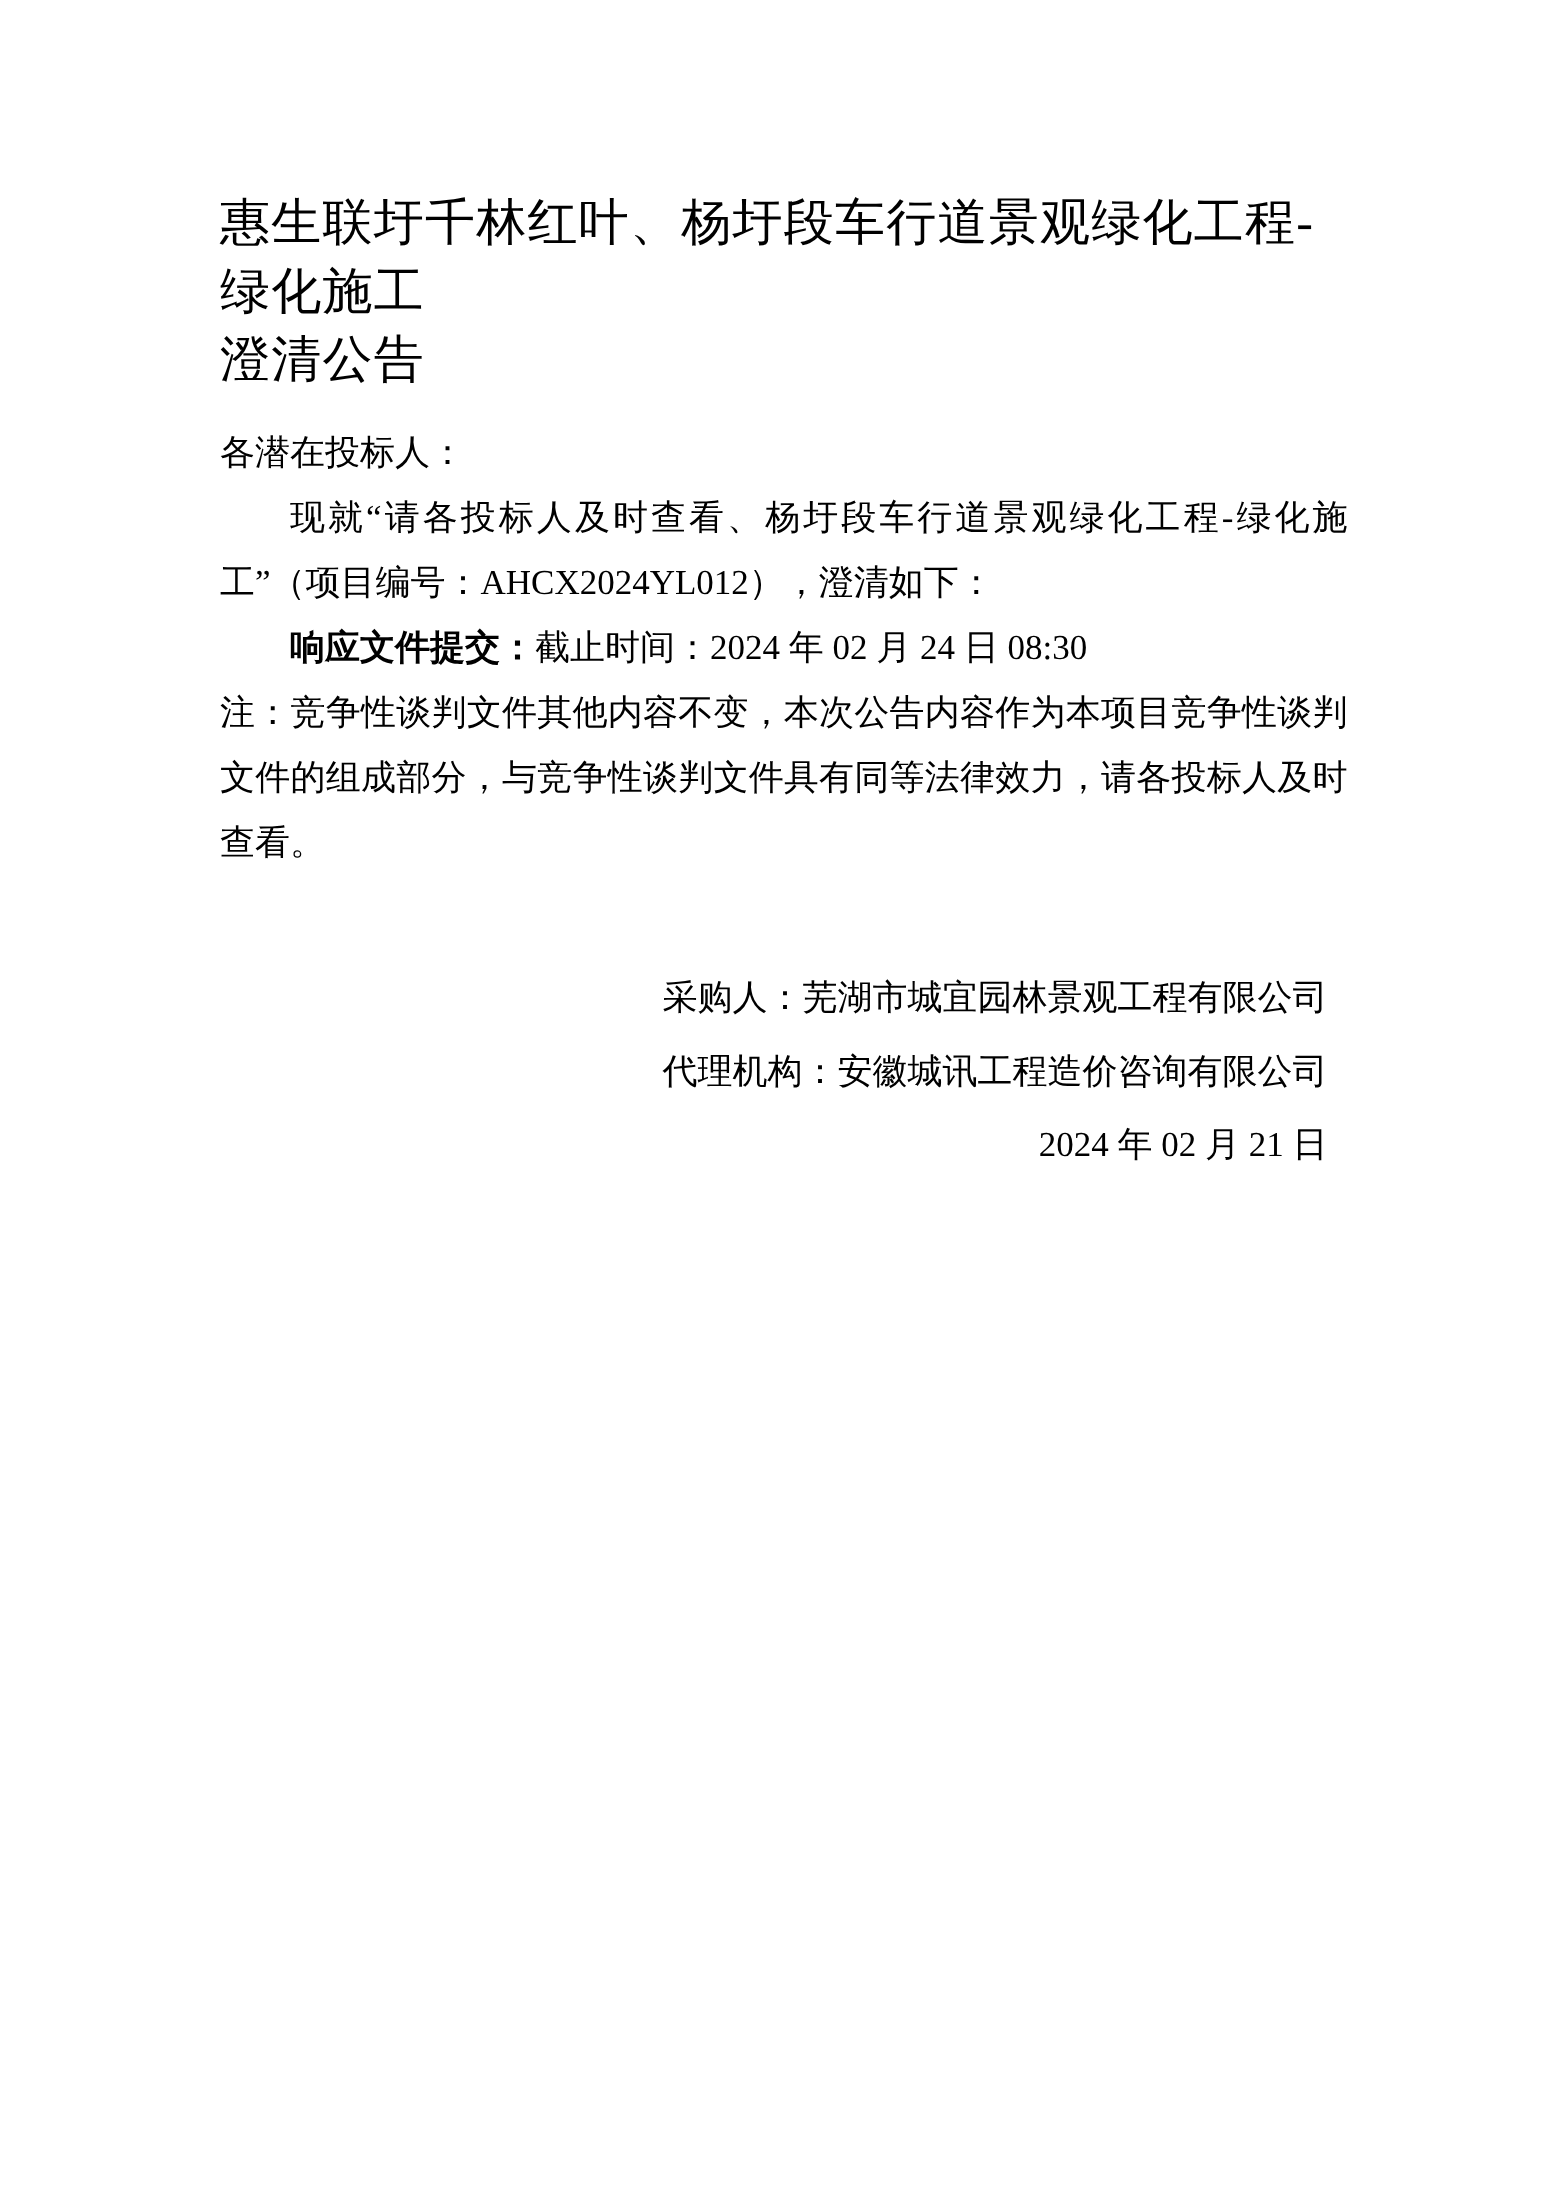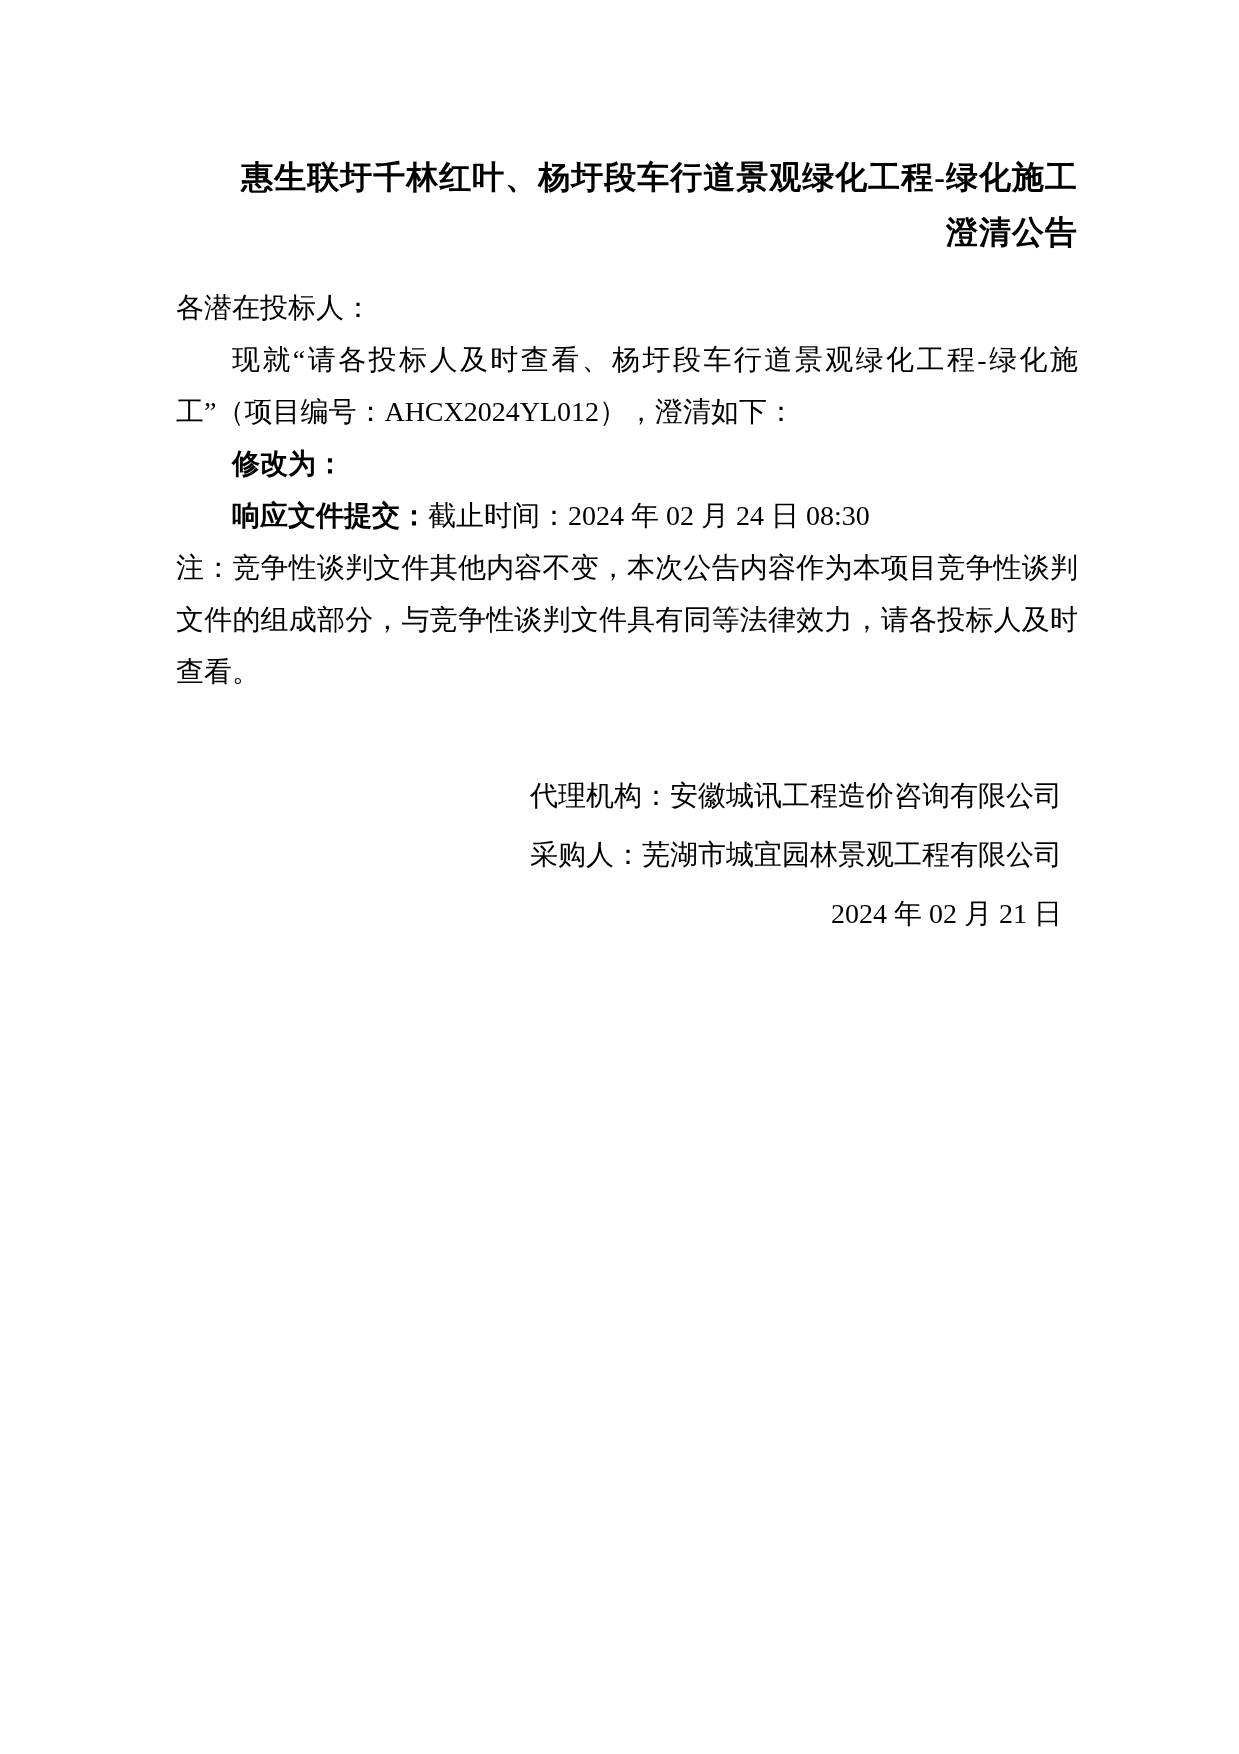--- a/index.html
+++ b/index.html
@@ -16,23 +16,23 @@
     overflow: hidden;
   }
   .page {
     position: absolute;
     left: 176px;
     top: 150px;
     width: 902px;
   }
   .title {
     margin: 0 0 22px 0;
-    font-size: 32px;
-    font-weight: 700;
-    text-align: right;
+    font-size: 40px;
+    font-weight: 400;
+    text-align: left;
     line-height: 55px;
     letter-spacing: 1px;
   }
   .title-line {
     display: block;
   }
   .body-text p.para {
     margin: 0;
     font-size: 28px;
     line-height: 52px;
@@ -69,27 +69,26 @@
     <span class="title-line">澄清公告</span>
   </h1>
 
   <div class="body-text">
 
     <p class="para">各潜在投标人：</p>
 
     <p class="para indent">现就“请各投标人及时查看、杨圩段车行道景观绿化工程-绿化施工”（项目编号：AHCX2024YL012），澄清如下：</p>
 
 
-    <p class="para indent"><span class="bold">修改为：</span></p>
 
     <p class="para indent"><span class="bold">响应文件提交：</span><span>截止时间：</span><span class="red" style="color: #000000;">2024 年 02 月 24 日 08:30</span></p>
 
     <p class="para">注：竞争性谈判文件其他内容不变，本次公告内容作为本项目竞争性谈判文件的组成部分，与竞争性谈判文件具有同等法律效力，请各投标人及时查看。</p>
 
   </div>
 
   <div class="signoff">
+    <p>采购人：芜湖市城宜园林景观工程有限公司</p>
     <p>代理机构：安徽城讯工程造价咨询有限公司</p>
-    <p>采购人：芜湖市城宜园林景观工程有限公司</p>
     <p>2024 年 02 月 21 日</p>
   </div>
 
 </div>
 
 </body></html>

